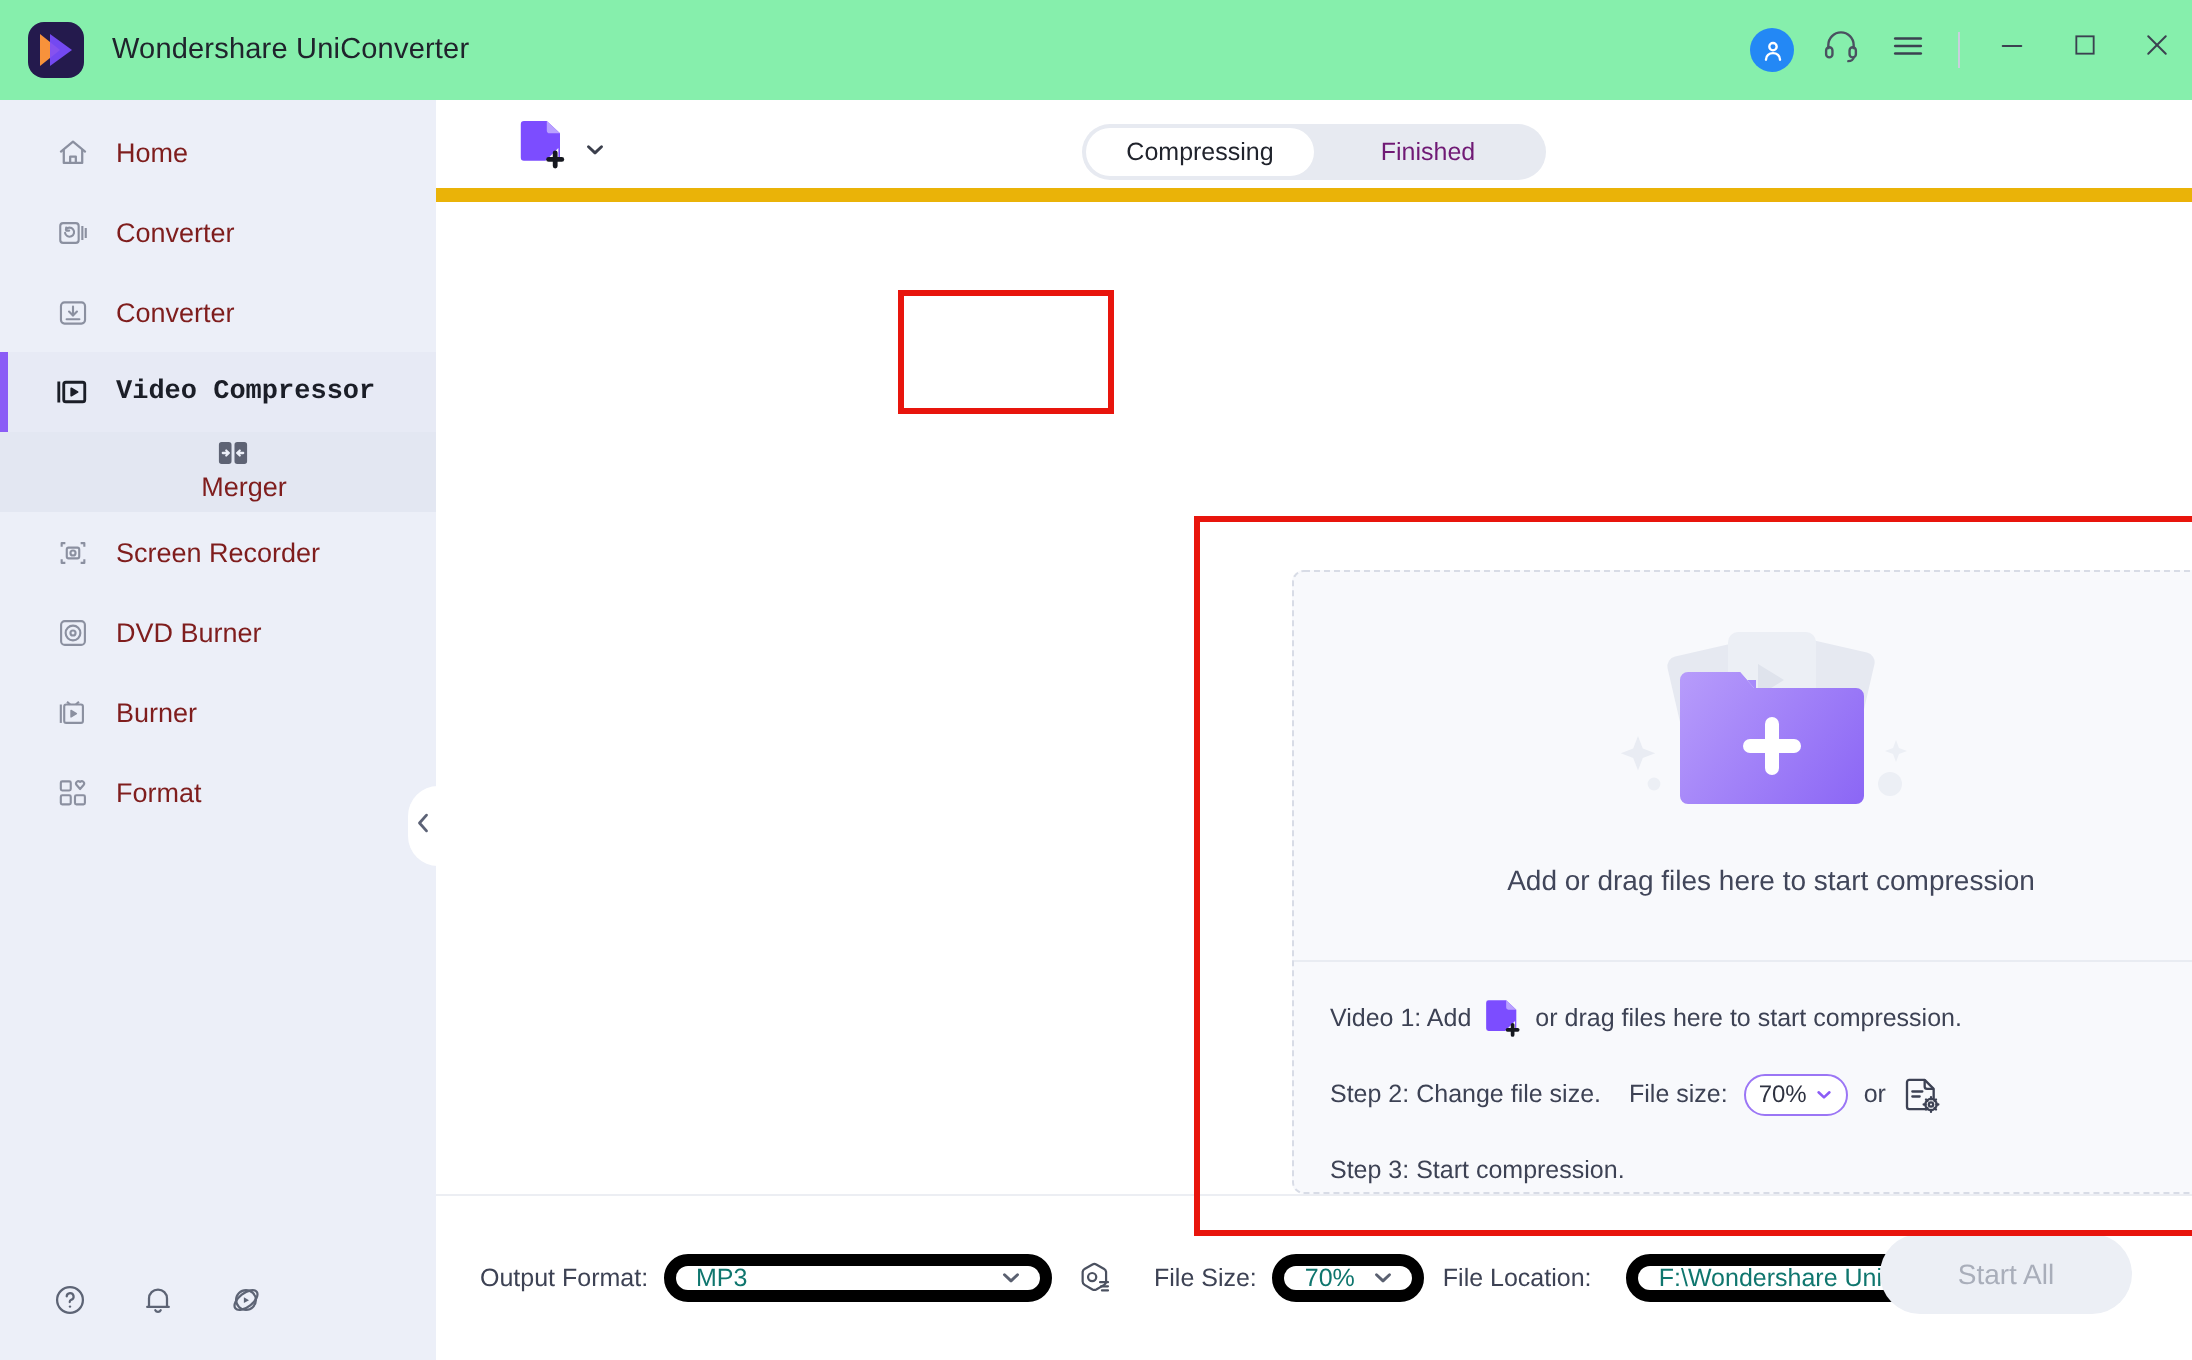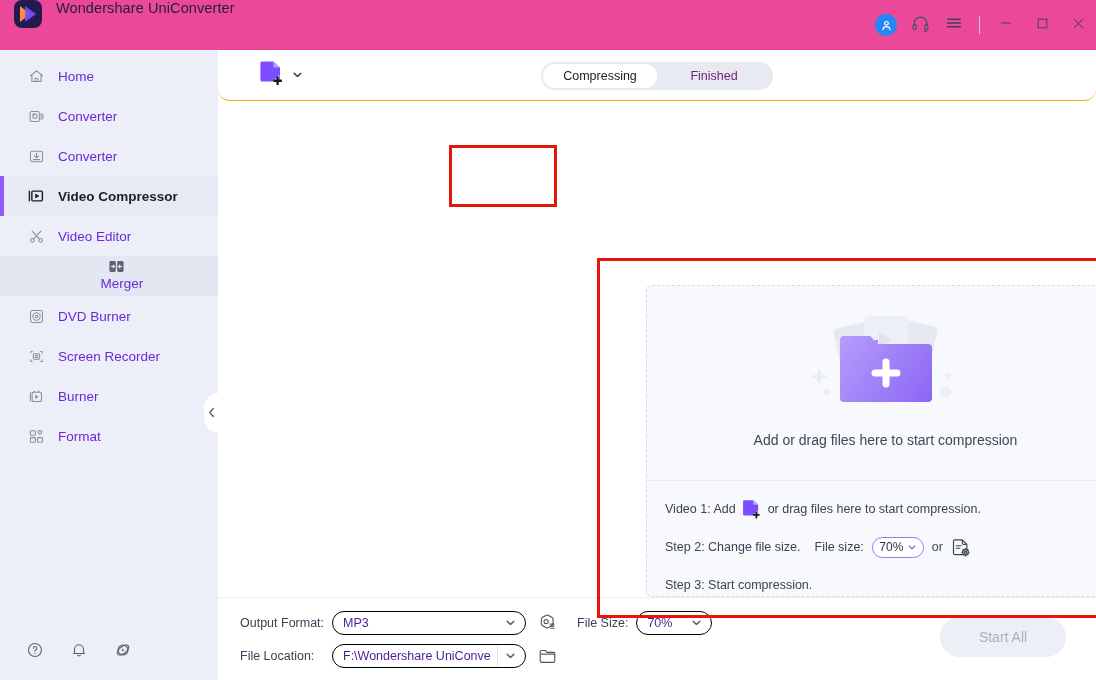--- a/index.html
+++ b/index.html
@@ -13,22 +13,23 @@
     position: relative;
     width: 1096px; height: 680px;
     background: #ffffff;
     display: flex;
     flex-direction: column;
   }
 
   
   .titlebar {
     height: 50px;
-    background: #ec4899;
-    display: flex;
+    background: #86efac;
+    display: flex;
+    align-items: center;
     padding: 0 0 0 14px;
     flex: 0 0 50px;
   }
   .logo {
     width: 28px; height: 28px;
     border-radius: 8px;
     background: #241a4d;
     position: relative;
     overflow: hidden;
     flex: 0 0 28px;
@@ -91,34 +92,35 @@
     display: flex;
     flex-direction: column;
     position: relative;
     padding-top: 6px;
   }
   .nav-item {
     height: 40px;
     display: flex;
     align-items: center;
     padding-left: 26px;
-    color: #6d28d9;
+    color: #7f1d1d;
     font-size: 13.5px;
     position: relative;
   }
   .nav-item .nicon {
     width: 20px; height: 20px;
     display: flex; align-items: center; justify-content: center;
     margin-right: 12px;
     flex: 0 0 20px;
   }
   .nav-item.active {
     color: #1b1e27;
     font-weight: bold;
     background: #e7eaf5;
+    font-family: Liberation Mono, monospace;
   }
   .nav-item.active::before {
     content: "";
     position: absolute; left: 0; top: 0; bottom: 0;
     width: 4px; background: #8b5cf6;
   }
   .nav-item.hover { background: #e3e7f2; flex-direction: column; }
   .sb-bottom {
     margin-top: auto;
     height: 56px;
@@ -144,25 +146,24 @@
     flex: 1 1 auto;
     background: #ffffff;
     display: flex;
     flex-direction: column;
     min-width: 0;
     position: relative;
   }
   .main-top {
     height: 51px;
     flex: 0 0 51px;
-    border-bottom: 1px solid #eab308;
-    display: flex;
-    align-items: center;
-    position: relative;
-    border-radius: 12px;
+    border-bottom: 7px solid #eab308;
+    display: flex;
+    align-items: center;
+    position: relative;
   }
   .addfile-box {
     width: 106px; height: 57px;
     display: flex; align-items: center; justify-content: center;
     gap: 8px;
     position: absolute;
     left: 9px; top: -4px;
   }
   .chev-sm { color: #3b3f4c; font-size: 9px; }
   .seg {
@@ -262,33 +263,33 @@
   .bottombar {
     height: 83px;
     flex: 0 0 83px;
     border-top: 1px solid #eceef3;
     display: flex;
     align-items: center;
     padding-left: 22px;
     position: relative;
     background: #ffffff;
   }
-  .fields { display: flex; flex-direction: column; gap: 9px; }
+  .fields { display: flex; flex-direction: row; gap: 9px; }
   .frow { display: flex; align-items: center; font-size: 12.5px; color: #3d4254; }
   .flabel { width: 92px; color: #3d4254; }
   .select {
     width: 194px; height: 24px;
-    border: 1px solid #000000;
+    border: 6px solid #000000;
     border-radius: 12px;
     background: #fff;
     display: flex;
     align-items: center;
     padding: 0 10px;
     font-size: 12.5px;
-    color: #4c1d95;
+    color: #0f766e;
     position: relative;
   }
   .select .sv { flex: 1 1 auto; overflow: hidden; white-space: nowrap; }
   .select .sc { color: #5a6070; font-size: 9px; margin-left: 6px; }
   .select.withdiv .sc { border-left: 1px solid #dfe3ec; padding-left: 8px; height: 100%; display: flex; align-items: center;}
   .iconbtn { margin-left: 12px; display: flex; align-items: center; color: #4b5160; }
   .size-label { margin-left: 20px; margin-right: 8px; color: #3d4254; }
   .select.small { width: 76px; }
   .startall {
     position: absolute;
@@ -410,64 +411,53 @@
         <span class="nicon">
           <svg width="18" height="18" viewBox="0 0 24 24" fill="none" stroke="#1b1e27" stroke-width="1.9" stroke-linejoin="round">
               <path d="M3.2 5v14"></path>
               <rect x="6.5" y="5.5" width="14" height="13" rx="1.4"></rect>
               <path d="M11.5 9.6l4.2 2.4-4.2 2.4z" fill="#1b1e27" stroke-width="1.2"></path>
             </svg>
         </span>
         <span>Video Compressor</span>
       </div>
 
-      <div class="nav-item">
-        <span class="nicon">
-          <svg width="17" height="17" viewBox="0 0 24 24" fill="none" stroke="#8b90a0" stroke-width="1.5" stroke-linecap="round">
-              <circle cx="6.2" cy="17.4" r="2.6"></circle>
-              <circle cx="17.8" cy="17.4" r="2.6"></circle>
-              <path d="M7.8 15.4 18.2 4.4"></path>
-              <path d="M16.2 15.4 5.8 4.4"></path>
-            </svg>
-        </span>
-        <span>Video Editor</span>
-      </div>
 
       <div class="nav-item hover">
         <span class="nicon">
           <svg width="17" height="17" viewBox="0 0 24 24" fill="none" stroke="#5e6374" stroke-width="1.5">
               <rect x="2.8" y="5" width="7.4" height="14" rx="1.2" fill="#5e6374"></rect>
               <rect x="13.8" y="5" width="7.4" height="14" rx="1.2" fill="#5e6374"></rect>
               <path d="M4.8 12h4M19.2 12h-4" stroke="#eceff8" stroke-width="1.6" stroke-linecap="round"></path>
               <path d="M7.2 10.2 9 12l-1.8 1.8M16.8 10.2 15 12l1.8 1.8" stroke="#eceff8" stroke-width="1.5" stroke-linecap="round" stroke-linejoin="round"></path>
             </svg>
         </span>
         <span>Merger</span>
       </div>
 
       <div class="nav-item">
         <span class="nicon">
+          <svg width="17" height="17" viewBox="0 0 24 24" fill="none" stroke="#8b90a0" stroke-width="1.5" stroke-linejoin="round">
+              <path d="M4 7.5V5h2.6M17.4 5H20v2.6M20 16.4V19h-2.6M6.6 19H4v-2.6"></path>
+              <rect x="7.6" y="8.2" width="8.8" height="7.6" rx="1.3"></rect>
+              <circle cx="12" cy="12" r="1.8"></circle>
+            </svg>
+        </span>
+        <span>Screen Recorder</span>
+      </div>
+
+      <div class="nav-item">
+        <span class="nicon">
           <svg width="17" height="17" viewBox="0 0 24 24" fill="none" stroke="#8b90a0" stroke-width="1.5">
               <rect x="3.6" y="3.6" width="16.8" height="16.8" rx="2.6"></rect>
               <circle cx="12" cy="12" r="5.2"></circle>
               <circle cx="12" cy="12" r="1.8"></circle>
             </svg>
         </span>
         <span>DVD Burner</span>
-      </div>
-
-      <div class="nav-item">
-        <span class="nicon">
-          <svg width="17" height="17" viewBox="0 0 24 24" fill="none" stroke="#8b90a0" stroke-width="1.5" stroke-linejoin="round">
-              <path d="M4 7.5V5h2.6M17.4 5H20v2.6M20 16.4V19h-2.6M6.6 19H4v-2.6"></path>
-              <rect x="7.6" y="8.2" width="8.8" height="7.6" rx="1.3"></rect>
-              <circle cx="12" cy="12" r="1.8"></circle>
-            </svg>
-        </span>
-        <span>Screen Recorder</span>
       </div>
 
       <div class="nav-item">
         <span class="nicon">
           <svg width="17" height="17" viewBox="0 0 24 24" fill="none" stroke="#8b90a0" stroke-width="1.5" stroke-linejoin="round">
               <path d="M3.4 6v13"></path>
               <rect x="5.8" y="6" width="13.2" height="13" rx="1.4"></rect>
               <path d="M10.6 10.2l3.8 2.3-3.8 2.3z" fill="#8b90a0" stroke-width="1"></path>
               <path d="M7.8 4 10 6M16.2 4 14 6"></path>
             </svg>

